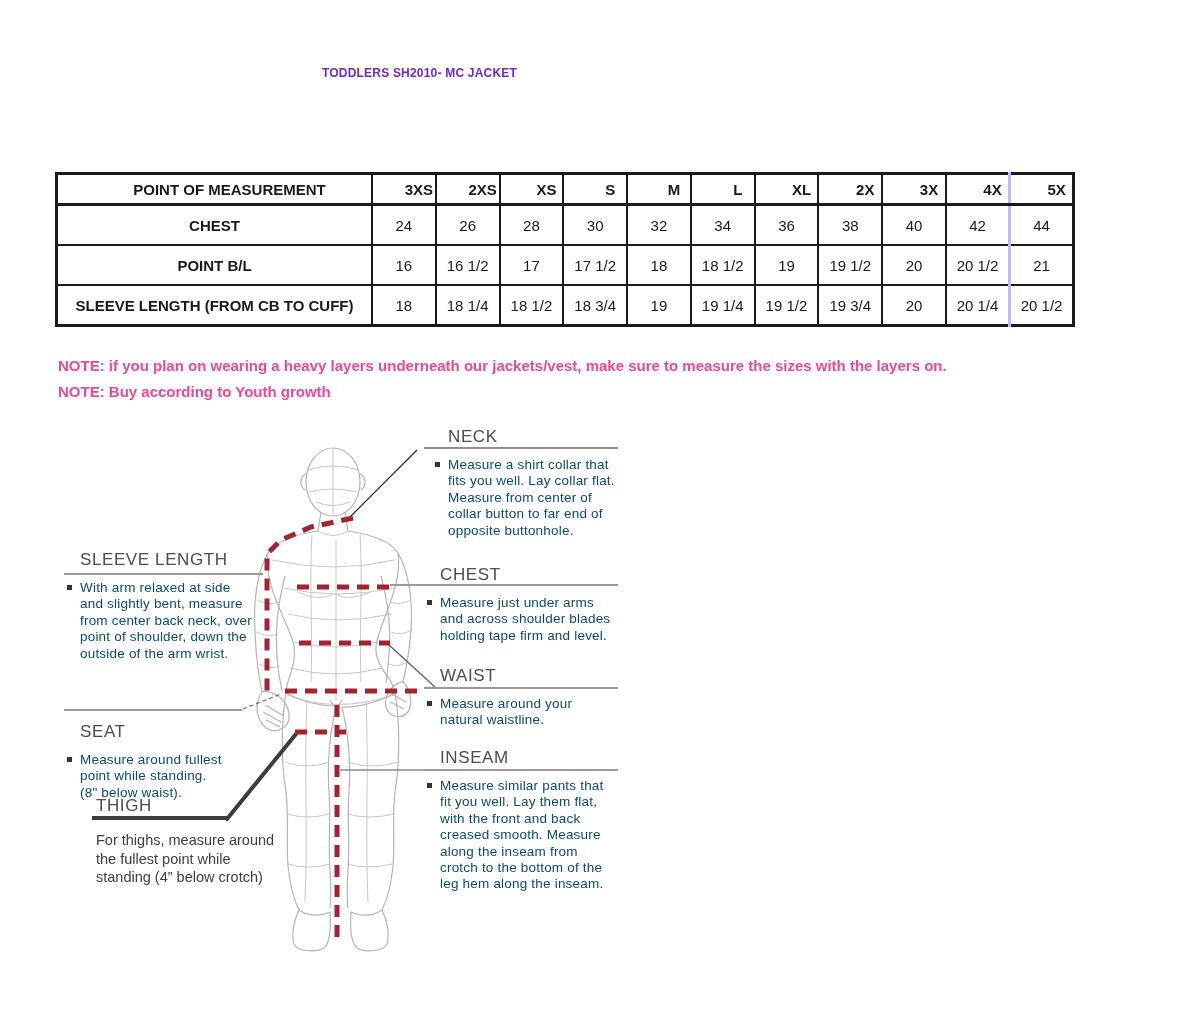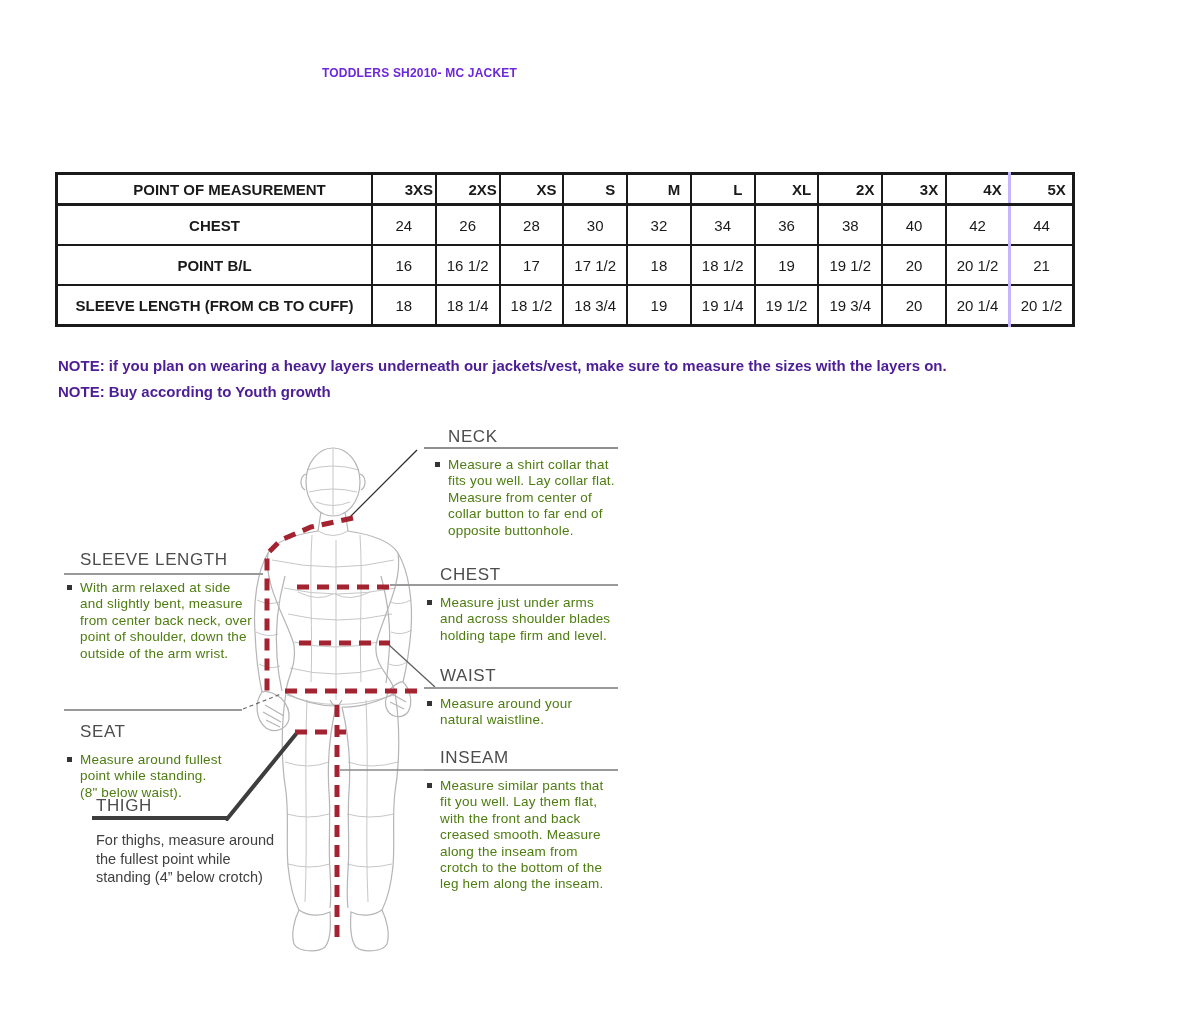--- a/index.html
+++ b/index.html
@@ -11,26 +11,26 @@
               border:3px solid #1a1a1a;table-layout:fixed;}
   .size-table th,.size-table td{border:2px solid #1a1a1a;text-align:center;vertical-align:middle;
               font-size:15px;padding:0;overflow:hidden;}
   .size-table th{height:28px;font-weight:700;}
   .size-table td{height:38px;font-weight:400;}
   .size-table td.rowlabel{font-weight:700;}
   .size-table .col0{width:283px;}
   .size-table .last-col{border-left:3px solid #c4b5fd;}
   .size-table thead th{border-bottom:3px solid #1a1a1a;padding-left:30px;}
   
-  .notes{position:absolute;left:58px;top:353px;font-size:15px;font-weight:700;color:#4c1d95;line-height:26px;}
+  .notes{position:absolute;left:58px;top:353px;font-size:15px;font-weight:700;color:#ec4899;line-height:26px;}
   
   .sec{position:absolute;width:195px;}
   .sec-heading{font-size:17px;letter-spacing:.6px;color:#4d4d4d;font-weight:400;}
   .desc-wrap{position:relative;margin-top:10px;}
-  .sec-desc{font-size:13.5px;line-height:16.4px;letter-spacing:.2px;color:#4d7c0f;white-space:pre-line;}
+  .sec-desc{font-size:13.5px;line-height:16.4px;letter-spacing:.2px;color:#0c4a6e;white-space:pre-line;}
   .bullet{position:absolute;left:-13px;top:5px;width:5px;height:5px;background:#343434;}
   .sec-neck{left:448px;top:427px;}
   .sec-chest{left:440px;top:565px;}
   .sec-waist{left:440px;top:666px;}
   .sec-inseam{left:440px;top:748px;}
   .sec-sleeve{left:80px;top:550px;}
   .sec-seat{left:80px;top:686px;margin-top:36px;}
   .sec-thigh{left:96px;top:796px;}
   .sec-thigh .desc-wrap{margin-top:15px;}
   .sec-thigh .sec-desc{font-size:14.5px;line-height:18.5px;color:#404040;letter-spacing:0;}

